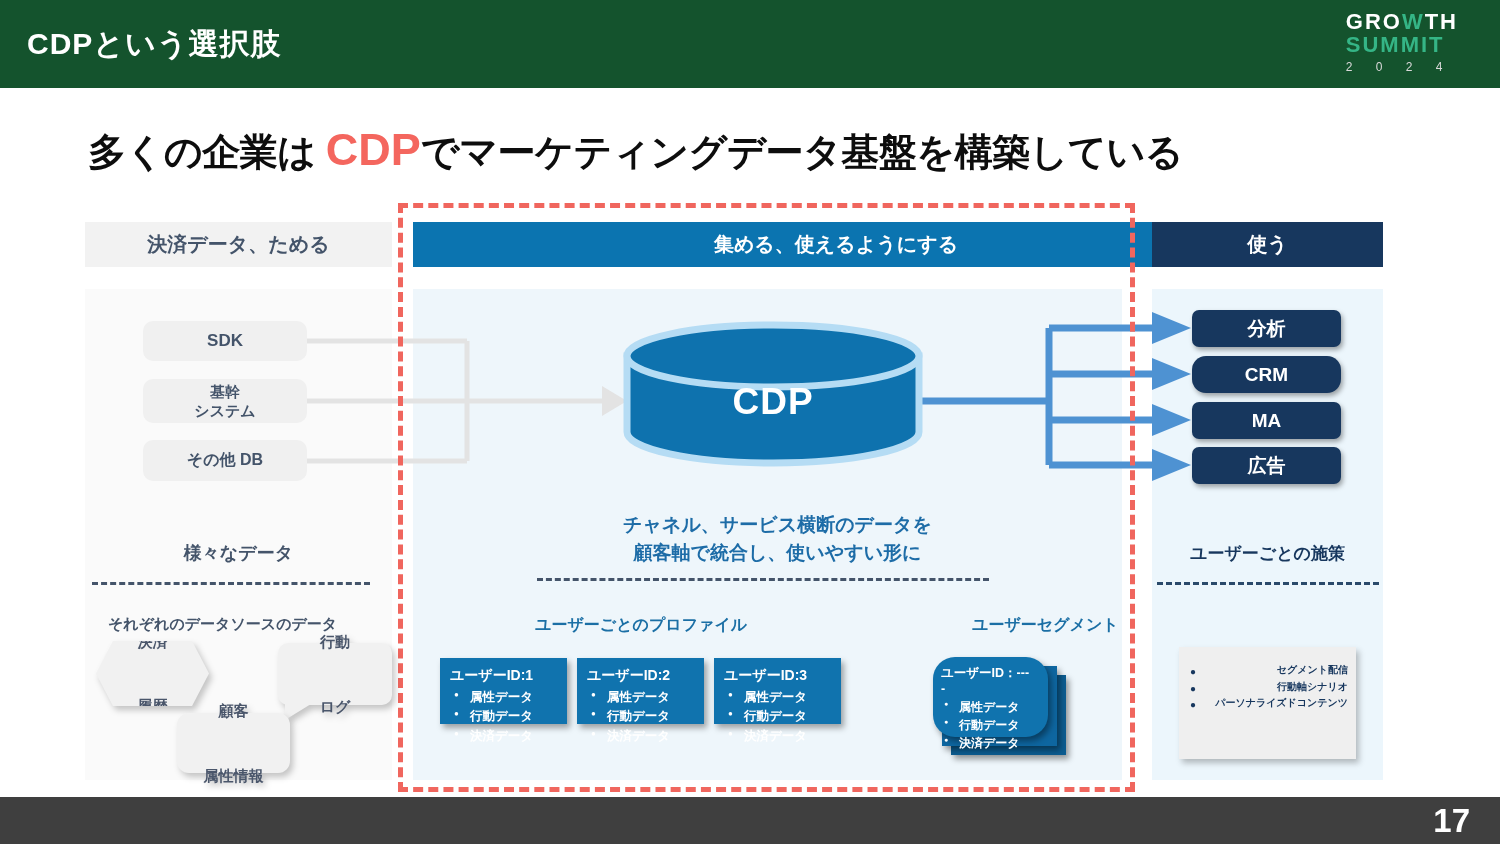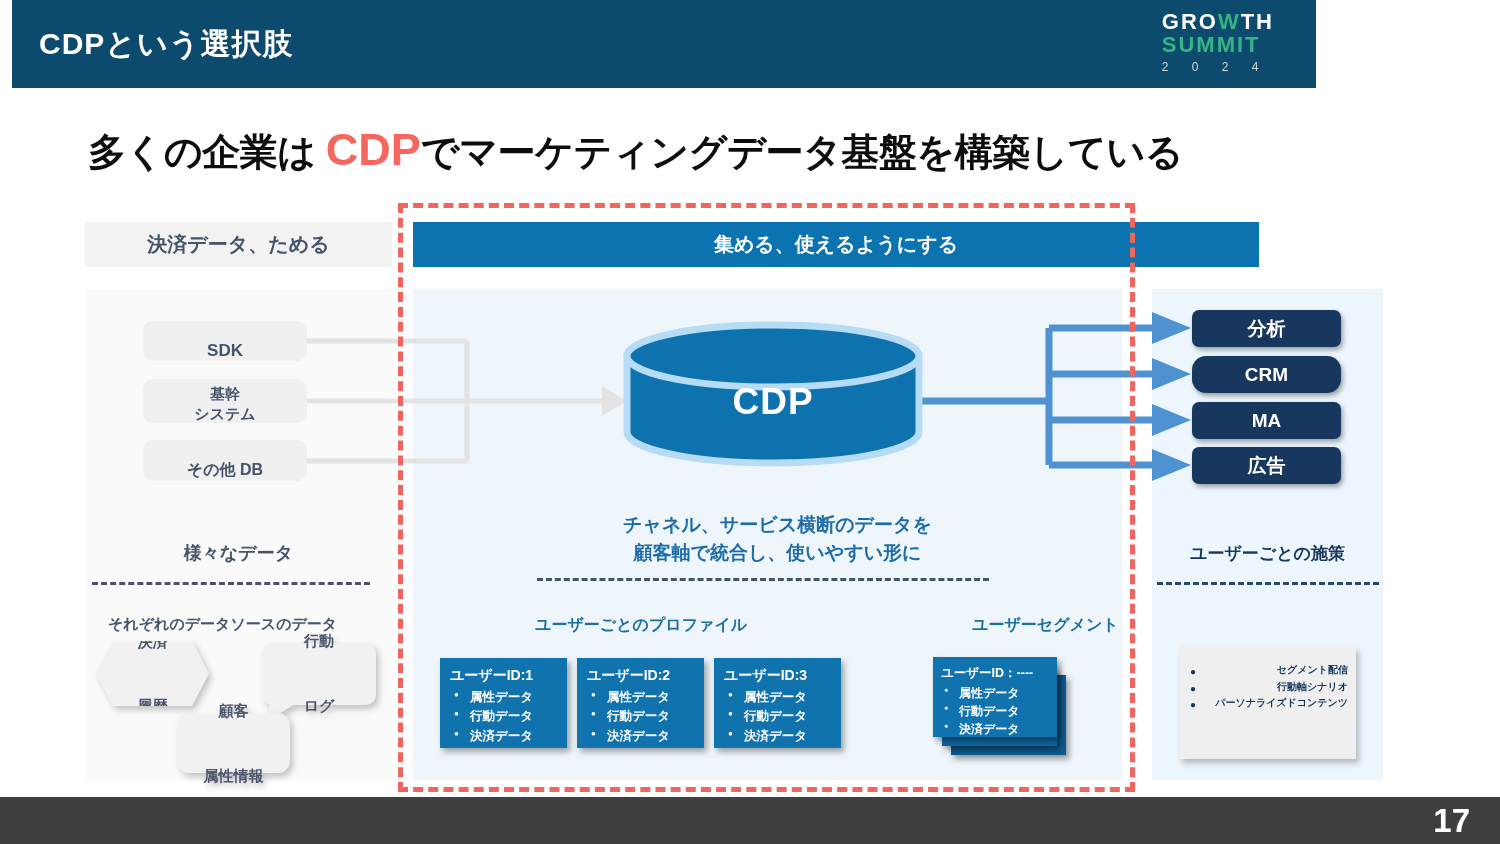--- a/index.html
+++ b/index.html
@@ -1,20 +1,20 @@
 <!DOCTYPE html>
 <html><head>
 <meta charset="utf-8">
 <style>
   * { margin:0; padding:0; box-sizing:border-box; }
   body { font-family:"Liberation Sans", sans-serif; background:#ffffff; }
   .slide { position:relative; width:1500px; height:844px; background:#ffffff; overflow:hidden; }
 
   
-  .topbar { position:absolute; left:12px; top:0; width:1304px; height:88px; background:#0c4a6e; }
+  .topbar { position:absolute; left:0; top:0; width:1500px; height:88px; background:#14532d; }
   .topbar-title { position:absolute; left:27px; top:0; height:88px; display:flex; align-items:center;
                   color:#ffffff; font-size:30px; font-weight:bold; letter-spacing:1px; }
   .logo { position:absolute; right:42px; top:11px; text-align:left; line-height:1.0; }
   .logo-growth { color:#ffffff; font-size:22px; font-weight:bold; letter-spacing:2px; }
   .logo-growth .w { color:#35b586; }
   .logo-summit { color:#35b586; font-size:22px; font-weight:bold; letter-spacing:2px; margin-top:1px; }
   .logo-year { color:#d9d9d9; font-size:12px; letter-spacing:10px; margin-top:5px; }
 
   
   .main-title { position:absolute; left:88px; top:124px; white-space:nowrap;
@@ -34,73 +34,73 @@
   .panel-mid   { left:413px; width:709px; background:#eef6fb; }
   .panel-right { left:1152px; width:231px; background:#ecf6fc; }
 
   .red-dash { position:absolute; left:398px; top:203px; width:737px; height:589px;
               border:5px dashed #f0665e; z-index:3; pointer-events:none; }
 
   svg.connectors { position:absolute; left:0; top:0; width:1500px; height:844px; z-index:2; pointer-events:none; }
 
   
   .src-box { position:absolute; left:143px; width:164px; background:#f0f0f0; border-radius:10px;
-             display:flex; flex-direction:column; align-items:center; justify-content:flex-end;
+             display:flex; flex-direction:column; align-items:center; justify-content:center;
              color:#44546a; font-weight:bold; z-index:4; text-align:center; }
   .src-sdk { top:321px; height:40px; font-size:17px; }
   .src-core { top:379px; height:44px; font-size:15px; line-height:1.3; }
   .src-db  { top:440px; height:41px; font-size:16px; }
 
   .left-caption { position:absolute; left:85px; top:541px; width:307px; text-align:center;
                   color:#44546a; font-size:18px; font-weight:bold; z-index:4; }
   .dash-line { position:absolute; border-top:3px dashed #44546a; z-index:4; }
   .dash-left { left:92px; top:582px; width:278px; }
   .dash-mid  { left:537px; top:578px; width:452px; }
   .dash-right { left:1157px; top:582px; width:222px; border-top-color:#2a4a6b; }
 
   .left-subcaption { position:absolute; left:108px; top:615px; color:#44546a; font-size:15px; font-weight:bold; z-index:4; }
 
   .shape-wrap { position:absolute; z-index:4; filter:drop-shadow(3px 4px 3px rgba(0,0,0,0.22)); }
   .shape-inner { display:flex; flex-direction:column; align-items:center; justify-content:center;
                  background:#f1f1f1; color:#4a566b; font-size:15px; font-weight:bold; line-height:1.3; text-align:center;gap:45px; }
   .shape-hex { left:96px; top:641px; }
   .shape-hex .shape-inner { width:113px; height:65px;
       clip-path:polygon(15% 0, 85% 0, 100% 50%, 85% 100%, 15% 100%, 0 50%); }
-  .shape-log { left:262px; top:643px;font-family:Liberation Serif, serif; }
+  .shape-log { left:278px; top:643px; }
   .shape-log .shape-inner { width:114px; height:62px; border-radius:10px; }
   .shape-log .tail { position:absolute; left:7px; bottom:-15px; width:26px; height:16px; background:#f1f1f1;
       clip-path:polygon(0 0, 100% 0, 0 100%); }
   .shape-attr { left:177px; top:713px; }
   .shape-attr .shape-inner { width:113px; height:60px; border-radius:12px; }
 
   
   .cdp-label { position:absolute; left:627px; top:381px; width:292px; text-align:center;
                color:#ffffff; font-size:37px; font-weight:bold; letter-spacing:1px; z-index:4; }
   .mid-desc { position:absolute; left:413px; width:709px; text-align:center;
               color:#1d6ca7; font-size:19px; font-weight:bold; z-index:4;padding-left:20px; }
   .mid-desc-1 { top:512px; }
   .mid-desc-2 { top:540px; }
   .group-label { position:absolute; color:#1b6fa5; font-size:16px; font-weight:bold; z-index:4; }
   .lbl-profile { left:535px; top:615px; }
   .lbl-segment { left:972px; top:615px; }
 
-  .profile-box { position:absolute; top:658px; width:127px; height:90px; background:#1073ae;
+  .profile-box { position:absolute; top:658px; width:127px; height:66px; background:#1073ae;
                  box-shadow:3px 4px 6px rgba(0,0,0,0.35); color:#ffffff; z-index:4; padding:9px 17px 4px 10px; }
   .pb-1 { left:440px; } .pb-2 { left:577px; } .pb-3 { left:714px; }
   .profile-title { font-size:14px; font-weight:bold; margin-bottom:3px; }
   .profile-items { list-style:none; font-size:12.5px; font-weight:bold; }
   .profile-items li { padding-left:20px; position:relative; line-height:1.55; }
   .profile-items li::before { content:"●"; position:absolute; left:4px; top:1px; font-size:8px; }
 
   .segment-stack { position:absolute; left:933px; top:657px; z-index:4; }
   .seg-layer { position:absolute; width:115px; height:80px; box-shadow:3px 4px 6px rgba(0,0,0,0.4); }
   .seg-l2 { left:18px; top:18px; background:#0c5c90; }
   .seg-l1 { left:9px; top:9px; background:#0e66a0; }
-  .seg-front { position:relative; width:124px; height:80px; background:#1073ae;
-               box-shadow:3px 4px 6px rgba(0,0,0,0.4); color:#ffffff; padding:8px 17px 3px 8px; }
+  .seg-front { position:relative; width:115px; height:80px; background:#1073ae;
+               box-shadow:3px 4px 6px rgba(0,0,0,0.4); color:#ffffff; padding:8px 17px 3px 8px;border-radius:22px; }
   .seg-title { font-size:12.5px; font-weight:bold; margin-bottom:2px; }
   .seg-items { list-style:none; font-size:12px; font-weight:bold; }
   .seg-items li { padding-left:18px; position:relative; line-height:1.5; }
   .seg-items li::before { content:"●"; position:absolute; left:3px; top:1px; font-size:7px; }
 
   
   .dest-box { position:absolute; left:1192px; width:149px; height:37px; background:#17375e; border-radius:7px;
               box-shadow:2px 3px 5px rgba(0,0,0,0.35); color:#ffffff; font-size:19px; font-weight:bold;
               display:flex; align-items:center; justify-content:center; z-index:4; }
   .dest-1 { top:310px; } .dest-2 { top:356px;border-radius:14px; } .dest-3 { top:402px; } .dest-4 { top:447px; }
@@ -166,20 +166,21 @@
     <g>
       <path d="M627 356 L627 432 A146 31 0 0 0 919 432 L919 356 Z" fill="#0e72ae" stroke="#b5dcf4" stroke-width="7"></path>
       <ellipse cx="773" cy="356" rx="146" ry="31" fill="#0e72ae" stroke="#b5dcf4" stroke-width="7"></ellipse>
     </g>
   </svg>
 
   <div class="red-dash"></div>
 
   <div class="col-header hdr-left">決済データ、ためる</div>
   <div class="col-header hdr-mid">集める、使えるようにする</div>
+  <div class="col-header hdr-right">使う</div>
 
   <div class="src-box src-sdk">
     <div>SDK</div>
   </div>
   <div class="src-box src-core">
     <div>基幹</div>
     <div>システム</div>
   </div>
   <div class="src-box src-db">
     <div>その他 DB</div>

